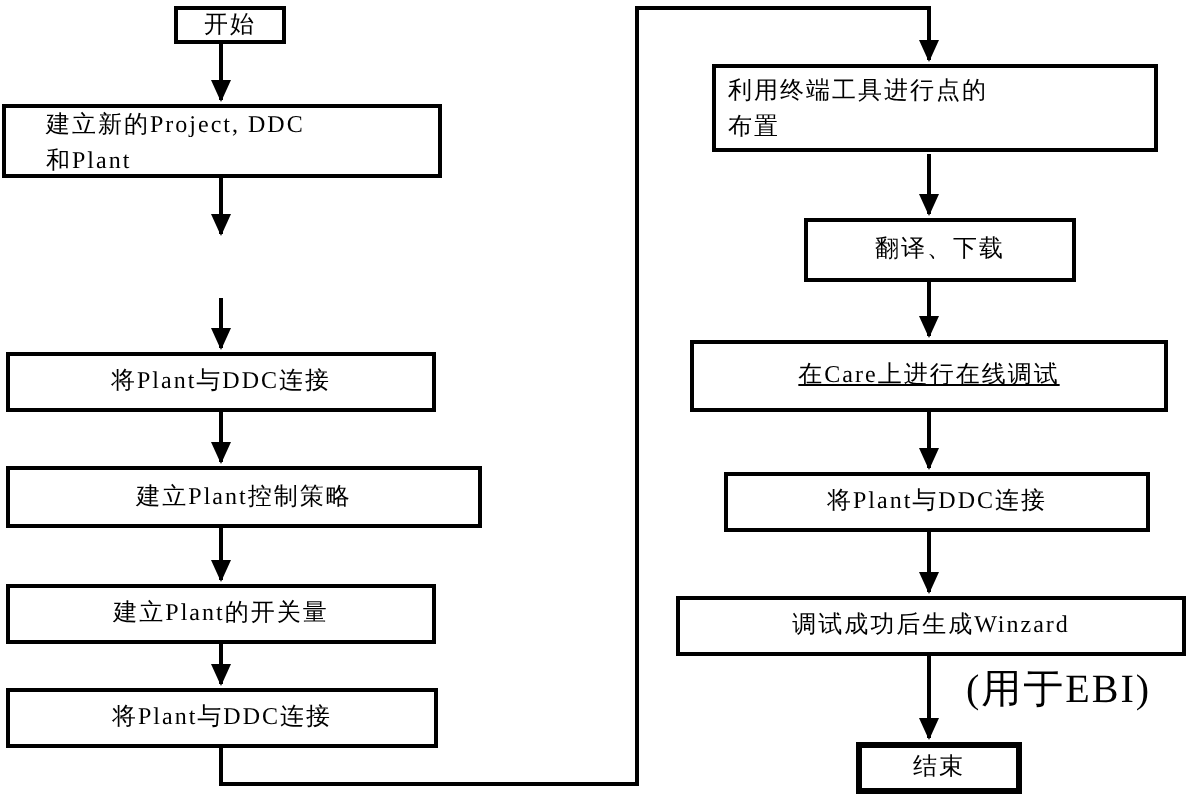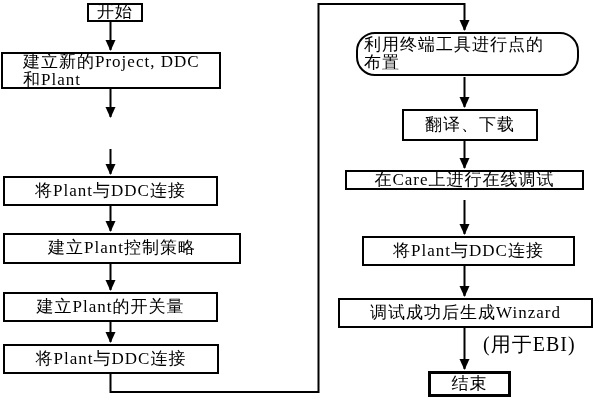--- a/index.html
+++ b/index.html
@@ -18,21 +18,21 @@
   svg.wires { position: absolute; left: 0; top: 0; }
   .node {
     position: absolute;
     box-sizing: border-box;
     border: 2px solid var(--line, #000000);
     background: var(--fill, #ffffff);
     color: var(--ink, #000000);
     display: flex;
     align-items: center;
     justify-content: center;
-    font-size: 17px;
+    font-size: 12px;
     letter-spacing: 1px;
     white-space: nowrap;
     line-height: 1.1;
   }
   .node.two-line {
     flex-direction: column;
     align-items: flex-start;
     justify-content: center;
     padding-left: 6px;
     line-height: 18px;
@@ -82,28 +82,28 @@
 
 
   <div class="node" style="left:3px; top:176px; width:215px; height:30px;">将Plant与DDC连接</div>
 
   <div class="node" style="left:3px; top:233px; width:238px; height:31px;">建立Plant控制策略</div>
 
   <div class="node" style="left:3px; top:292px; width:215px; height:30px;">建立Plant的开关量</div>
 
   <div class="node" style="left:3px; top:344px; width:216px; height:30px;">将Plant与DDC连接</div>
 
-  <div class="node two-line" style="left:356px; top:32px; width:223px; height:44px;border-radius:19px;">
+  <div class="node two-line" style="left:356px; top:32px; width:223px; height:44px;">
     <span>利用终端工具进行点的</span>
     <span>布置</span>
   </div>
 
   <div class="node" style="left:402px; top:109px; width:136px; height:32px;text-align:right;">翻译、下载</div>
 
-  <div class="node" style="left:345px; top:170px; width:239px; height:20px;">在Care上进行在线调试</div>
+  <div class="node" style="left:345px; top:170px; width:239px; height:36px;text-decoration:underline;">在Care上进行在线调试</div>
 
   <div class="node" style="left:362px; top:236px; width:213px; height:30px;">将Plant与DDC连接</div>
 
   <div class="node" style="left:338px; top:298px; width:255px; height:30px;">调试成功后生成Winzard</div>
 
   <div class="floating-label" style="left:483px; top:331px;">(用于EBI)</div>
 
   <div class="node thick" style="left:428px; top:371px; width:83px; height:26px;">结束</div>
 
 </div>

